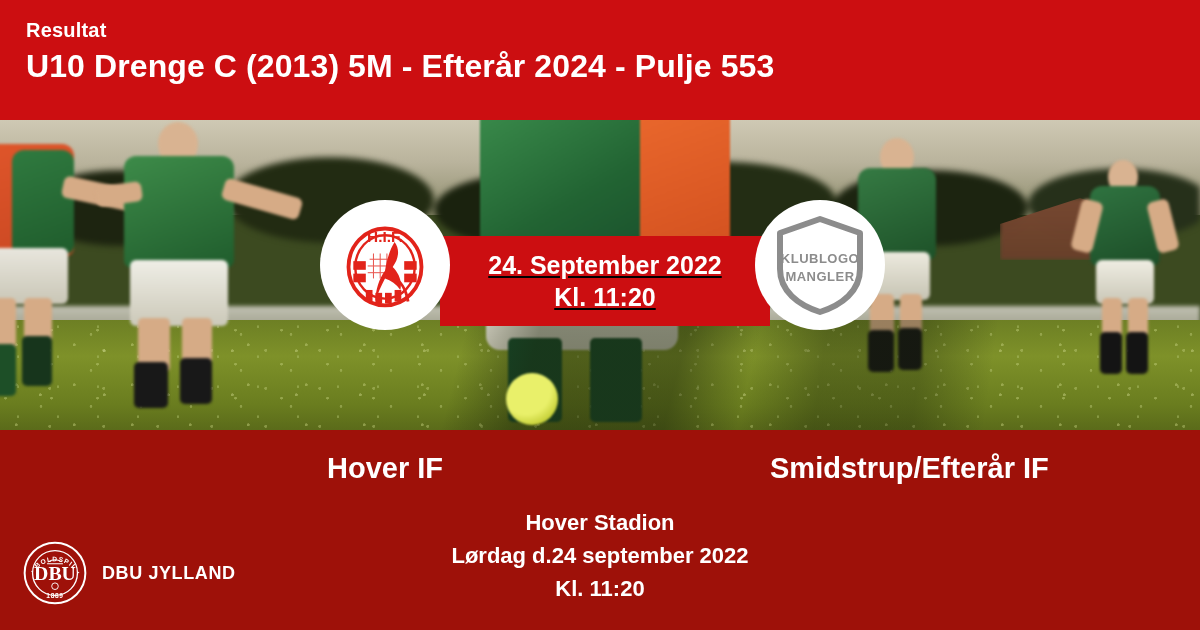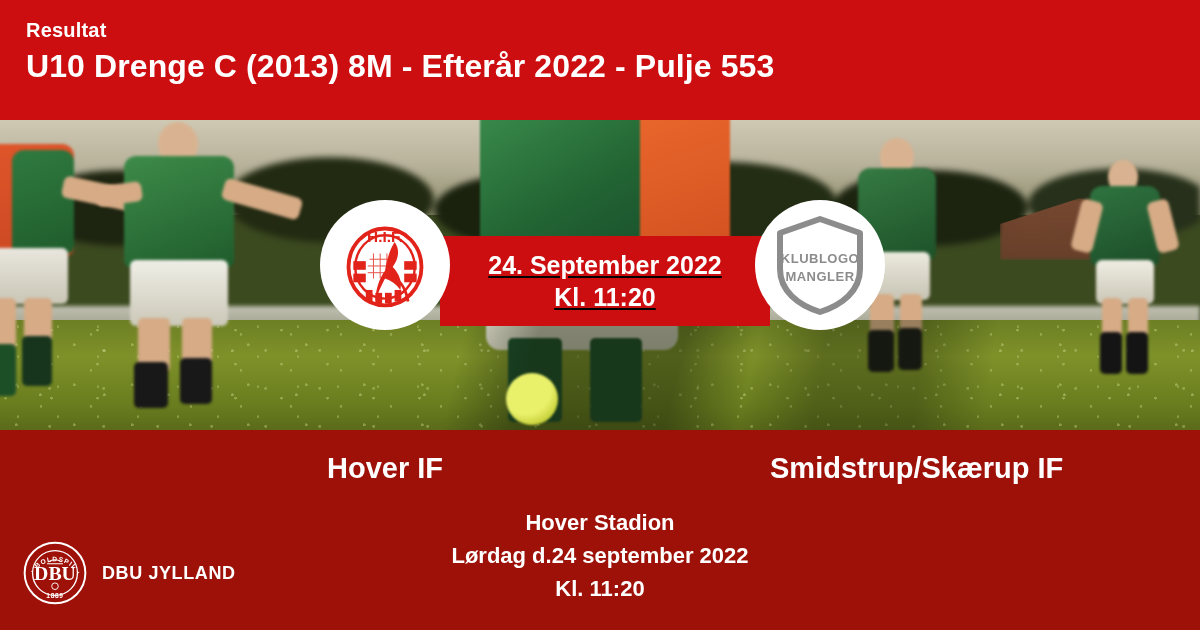--- a/index.html
+++ b/index.html
@@ -157,21 +157,21 @@
     font-size:18px; font-weight:bold; color:#ffffff; letter-spacing:.6px;
   }
 </style>
 </head>
 <body>
 
 <div class="poster">
 
   <div class="header">
     <div class="header-kicker">Resultat</div>
-    <div class="header-title">U10 Drenge C (2013) 8M - Efterår 2022 - Pulje 553</div>
+    <div class="header-title">U10 Drenge C (2013) 5M - Efterår 2024 - Pulje 553</div>
   </div>
 
   <div class="photo">
     <div class="photo-sky"></div>
     <div class="photo-trees"></div>
     <div class="photo-house"></div>
     <div class="photo-boards"></div>
     <div class="photo-grass"></div>
     <div class="photo-grass-speck"></div>
 
@@ -269,21 +269,21 @@
     <svg width="100" height="104" viewBox="0 0 100 104">
       <path d="M50 6 L90 20 V56 C90 78 72 92 50 99 C28 92 10 78 10 56 V20 Z" fill="none" stroke="#8c8c8c" stroke-width="6" stroke-linejoin="round"></path>
       <text x="50" y="50" text-anchor="middle" font-family="Liberation Sans, sans-serif" font-size="13" font-weight="bold" fill="#8c8c8c" letter-spacing="0.5">KLUBLOGO</text>
       <text x="50" y="68" text-anchor="middle" font-family="Liberation Sans, sans-serif" font-size="13" font-weight="bold" fill="#8c8c8c" letter-spacing="0.5">MANGLER</text>
     </svg>
   </div>
 
   <div class="bottom">
     <div class="teams">
       <div class="team-name team-home">Hover IF</div>
-      <div class="team-name team-away">Smidstrup/Skærup IF</div>
+      <div class="team-name team-away">Smidstrup/Efterår IF</div>
     </div>
     <div class="venue">
       <div class="venue-line">Hover Stadion</div>
       <div class="venue-line">Lørdag d.24 september 2022</div>
       <div class="venue-line">Kl. 11:20</div>
     </div>
   </div>
 
   <div class="dbu">
     <svg width="66" height="66" viewBox="0 0 100 100">

